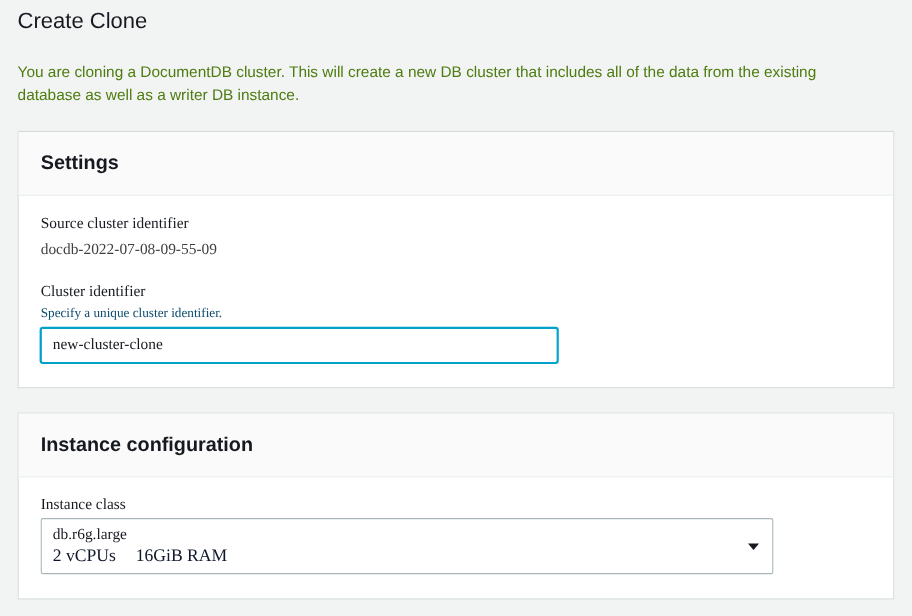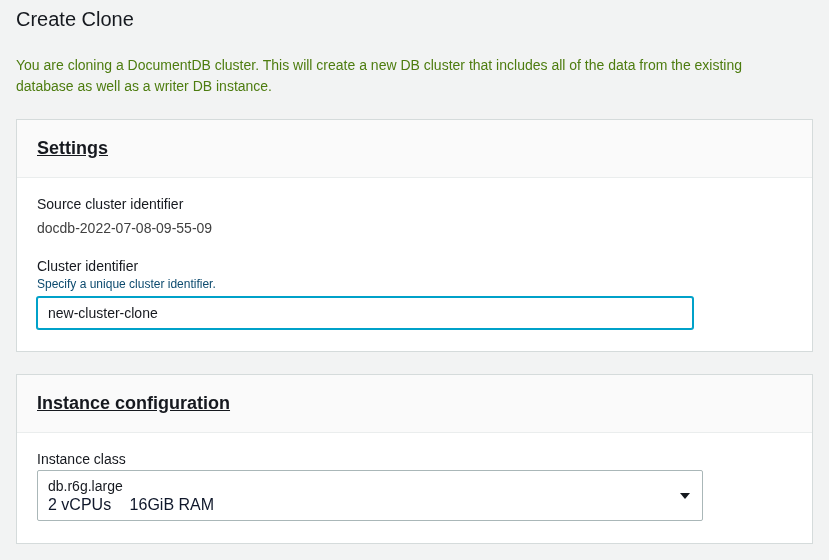--- a/index.html
+++ b/index.html
@@ -32,27 +32,27 @@
       border: 1px solid #d5dbdb;
       margin-bottom: 22px;
     }
     .panel-header {
       background: #fafafa;
       border-bottom: 1px solid #eaeded;
       padding: 18px 20px;
       font-size: 18px;
       font-weight: 700;
       color: #16191f;
-      text-decoration: underline;
     }
     .panel-body {
       padding: 18px 20px 22px 20px;
     }
     .field-group {
       margin-bottom: 22px;
+      font-family: Liberation Serif, serif;
     }
     .field-group:last-child {
       margin-bottom: 0;
     }
     .field-label {
       font-size: 14px;
       font-weight: 400;
       color: #16191f;
       margin-bottom: 3px;
     }
@@ -60,21 +60,21 @@
       font-size: 12px;
       color: #0c4a6e;
       margin-bottom: 6px;
     }
     .field-static {
       font-size: 14px;
       color: #404040;
       margin-top: 8px;
     }
     .text-input {
-      width: 656px;
+      width: 470px;
       padding: 7px 10px;
       font-size: 14px;
       border: 1px solid #00a1c9;
       border-radius: 2px;
       outline: none;
       box-shadow: 0 0 0 1px #00a1c9;
       color: #16191f;
       font-family: inherit;
     }
     .select-wrapper {

